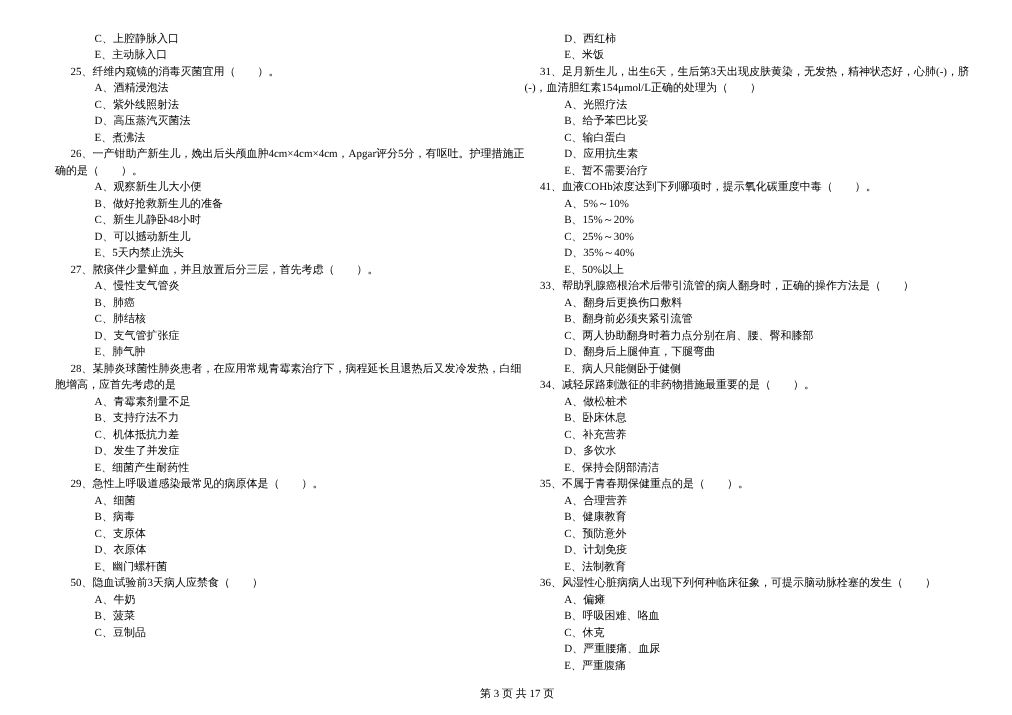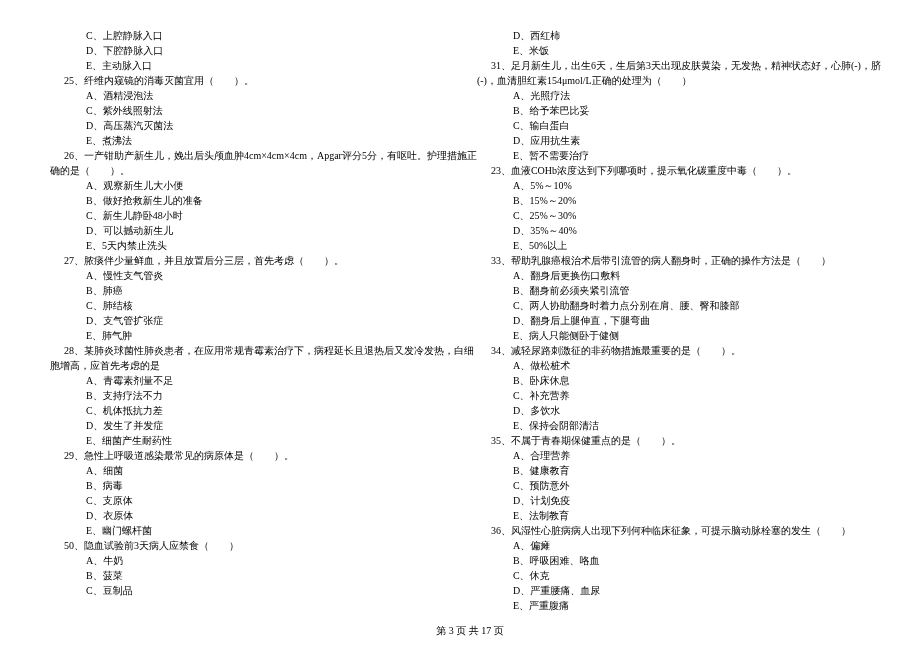--- a/index.html
+++ b/index.html
@@ -48,21 +48,20 @@
       font-size: 10px;
       margin-left: 20px;
     }
   </style>
 </head>
 <body>
 
 <div class="content">
   <div class="column" id="col-left">
       <div class="line opt">C、上腔静脉入口</div>
-      <div class="line opt">D、下腔静脉入口</div>
       <div class="line opt">E、主动脉入口</div>
       <div class="line q">25、纤维内窥镜的消毒灭菌宜用（　　）。</div>
       <div class="line opt">A、酒精浸泡法</div>
       <div class="line opt">C、紫外线照射法</div>
       <div class="line opt">D、高压蒸汽灭菌法</div>
       <div class="line opt">E、煮沸法</div>
       <div class="line q">26、一产钳助产新生儿，娩出后头颅血肿4cm×4cm×4cm，Apgar评分5分，有呕吐。护理措施正</div>
       <div class="line q-cont">确的是（　　）。</div>
       <div class="line opt">A、观察新生儿大小便</div>
       <div class="line opt">B、做好抢救新生儿的准备</div>
@@ -96,21 +95,21 @@
   <div class="column" id="col-right">
       <div class="line opt">D、西红柿</div>
       <div class="line opt">E、米饭</div>
       <div class="line q">31、足月新生儿，出生6天，生后第3天出现皮肤黄染，无发热，精神状态好，心肺(-)，脐</div>
       <div class="line q-cont">(-)，血清胆红素154μmol/L正确的处理为（　　）</div>
       <div class="line opt">A、光照疗法</div>
       <div class="line opt">B、给予苯巴比妥</div>
       <div class="line opt">C、输白蛋白</div>
       <div class="line opt">D、应用抗生素</div>
       <div class="line opt">E、暂不需要治疗</div>
-      <div class="line q">23、血液COHb浓度达到下列哪项时，提示氧化碳重度中毒（　　）。</div>
+      <div class="line q">41、血液COHb浓度达到下列哪项时，提示氧化碳重度中毒（　　）。</div>
       <div class="line opt">A、5%～10%</div>
       <div class="line opt">B、15%～20%</div>
       <div class="line opt">C、25%～30%</div>
       <div class="line opt">D、35%～40%</div>
       <div class="line opt">E、50%以上</div>
       <div class="line q">33、帮助乳腺癌根治术后带引流管的病人翻身时，正确的操作方法是（　　）</div>
       <div class="line opt">A、翻身后更换伤口敷料</div>
       <div class="line opt">B、翻身前必须夹紧引流管</div>
       <div class="line opt">C、两人协助翻身时着力点分别在肩、腰、臀和膝部</div>
       <div class="line opt">D、翻身后上腿伸直，下腿弯曲</div>

